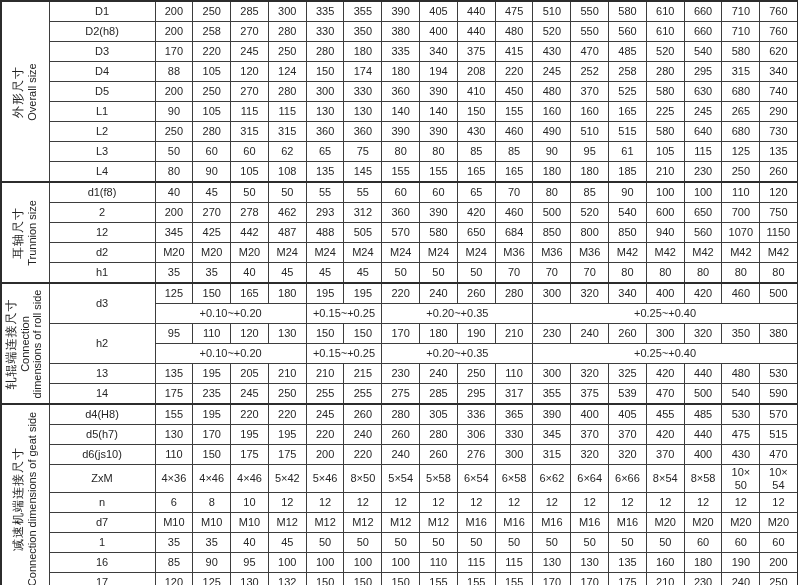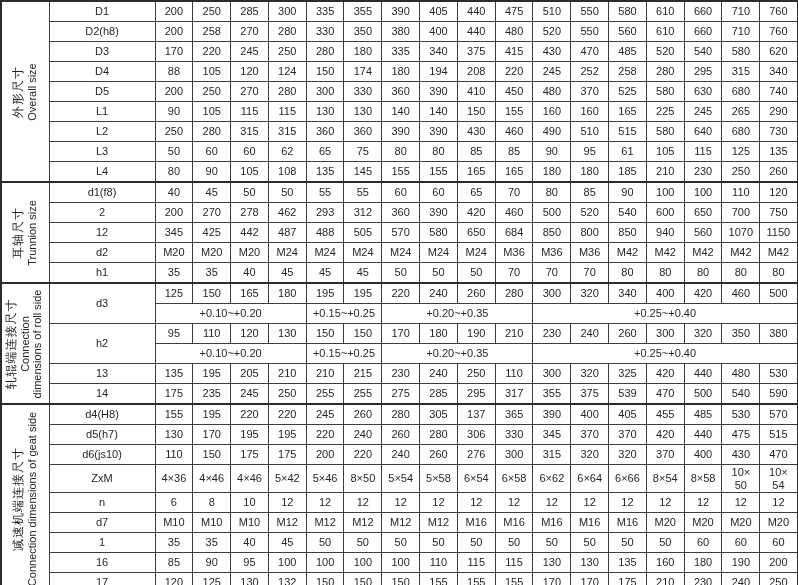--- a/index.html
+++ b/index.html
@@ -422,21 +422,21 @@
         <td rowspan="9" class="group sec-top"><div class="rot" style="width: 181px;"><div class="zh">减速机端连接尺寸</div><div class="en">Connection dimensions of geat side</div></div></td>
         <td class="rowlabel sec-top">d4(H8)</td>
         <td class="val sec-top">155</td>
         <td class="val sec-top">195</td>
         <td class="val sec-top">220</td>
         <td class="val sec-top">220</td>
         <td class="val sec-top">245</td>
         <td class="val sec-top">260</td>
         <td class="val sec-top">280</td>
         <td class="val sec-top">305</td>
-        <td class="val sec-top">137</td>
+        <td class="val sec-top">336</td>
         <td class="val sec-top">365</td>
         <td class="val sec-top">390</td>
         <td class="val sec-top">400</td>
         <td class="val sec-top">405</td>
         <td class="val sec-top">455</td>
         <td class="val sec-top">485</td>
         <td class="val sec-top">530</td>
         <td class="val sec-top">570</td>
       </tr>
       <tr>

